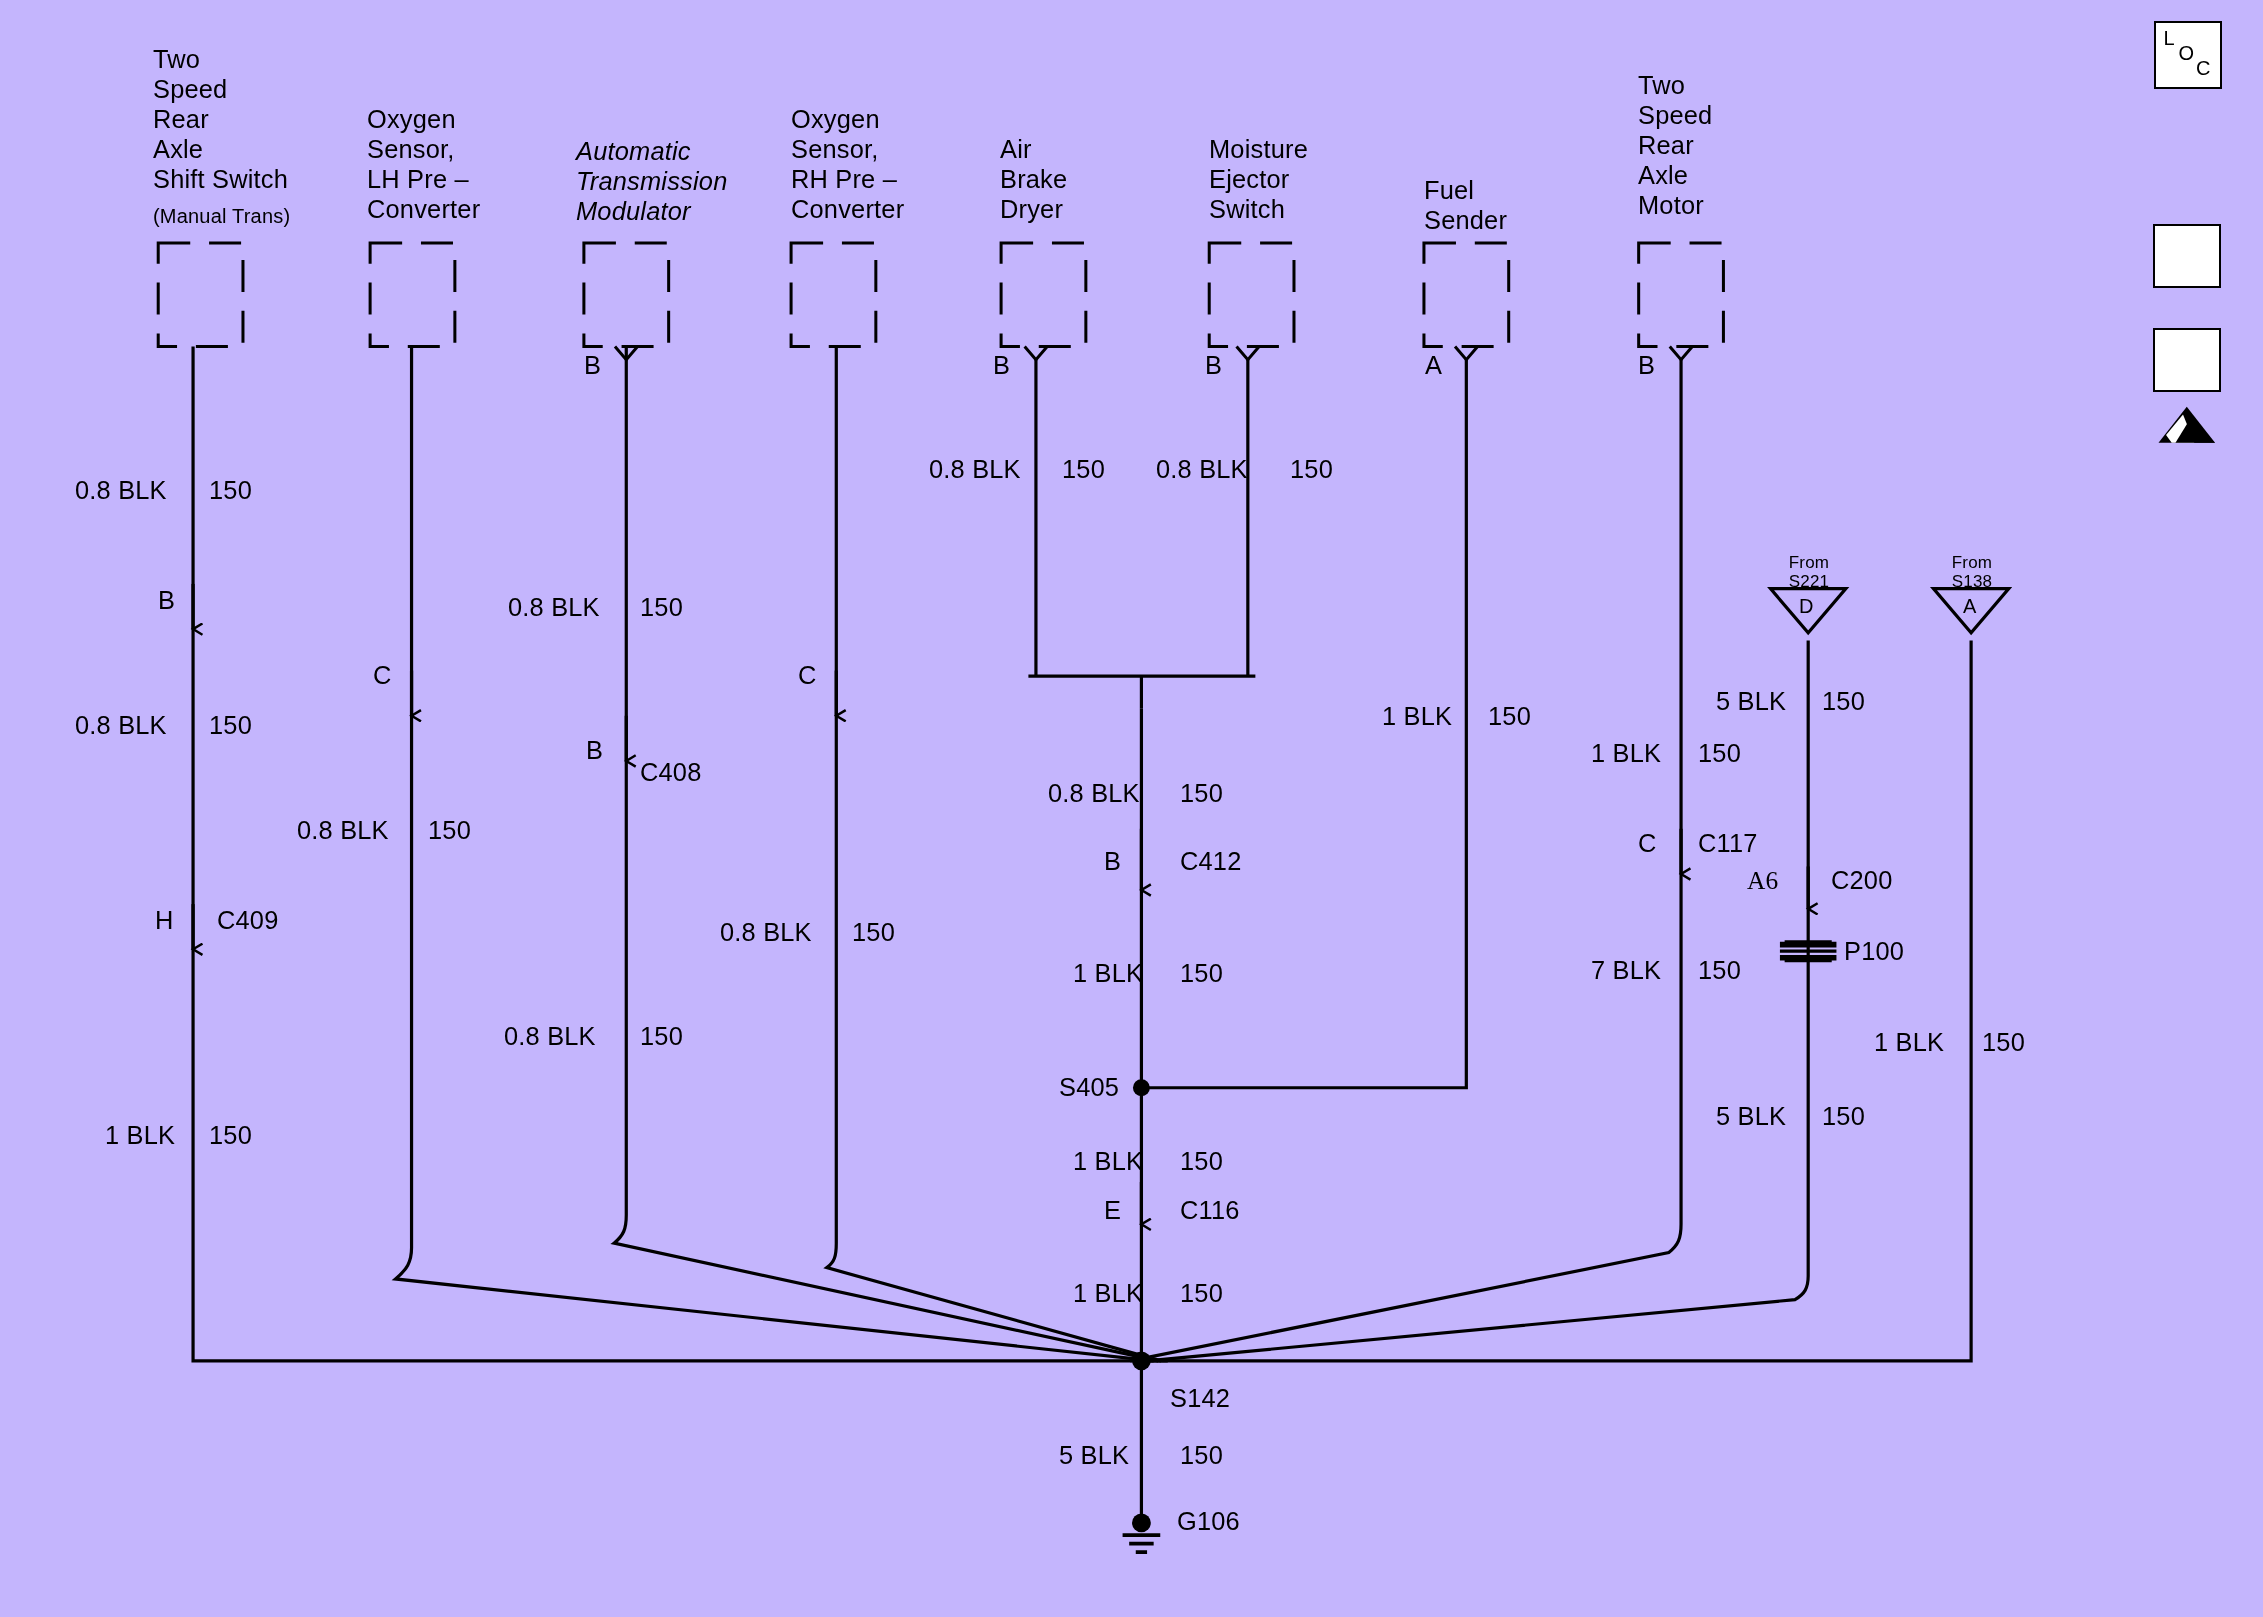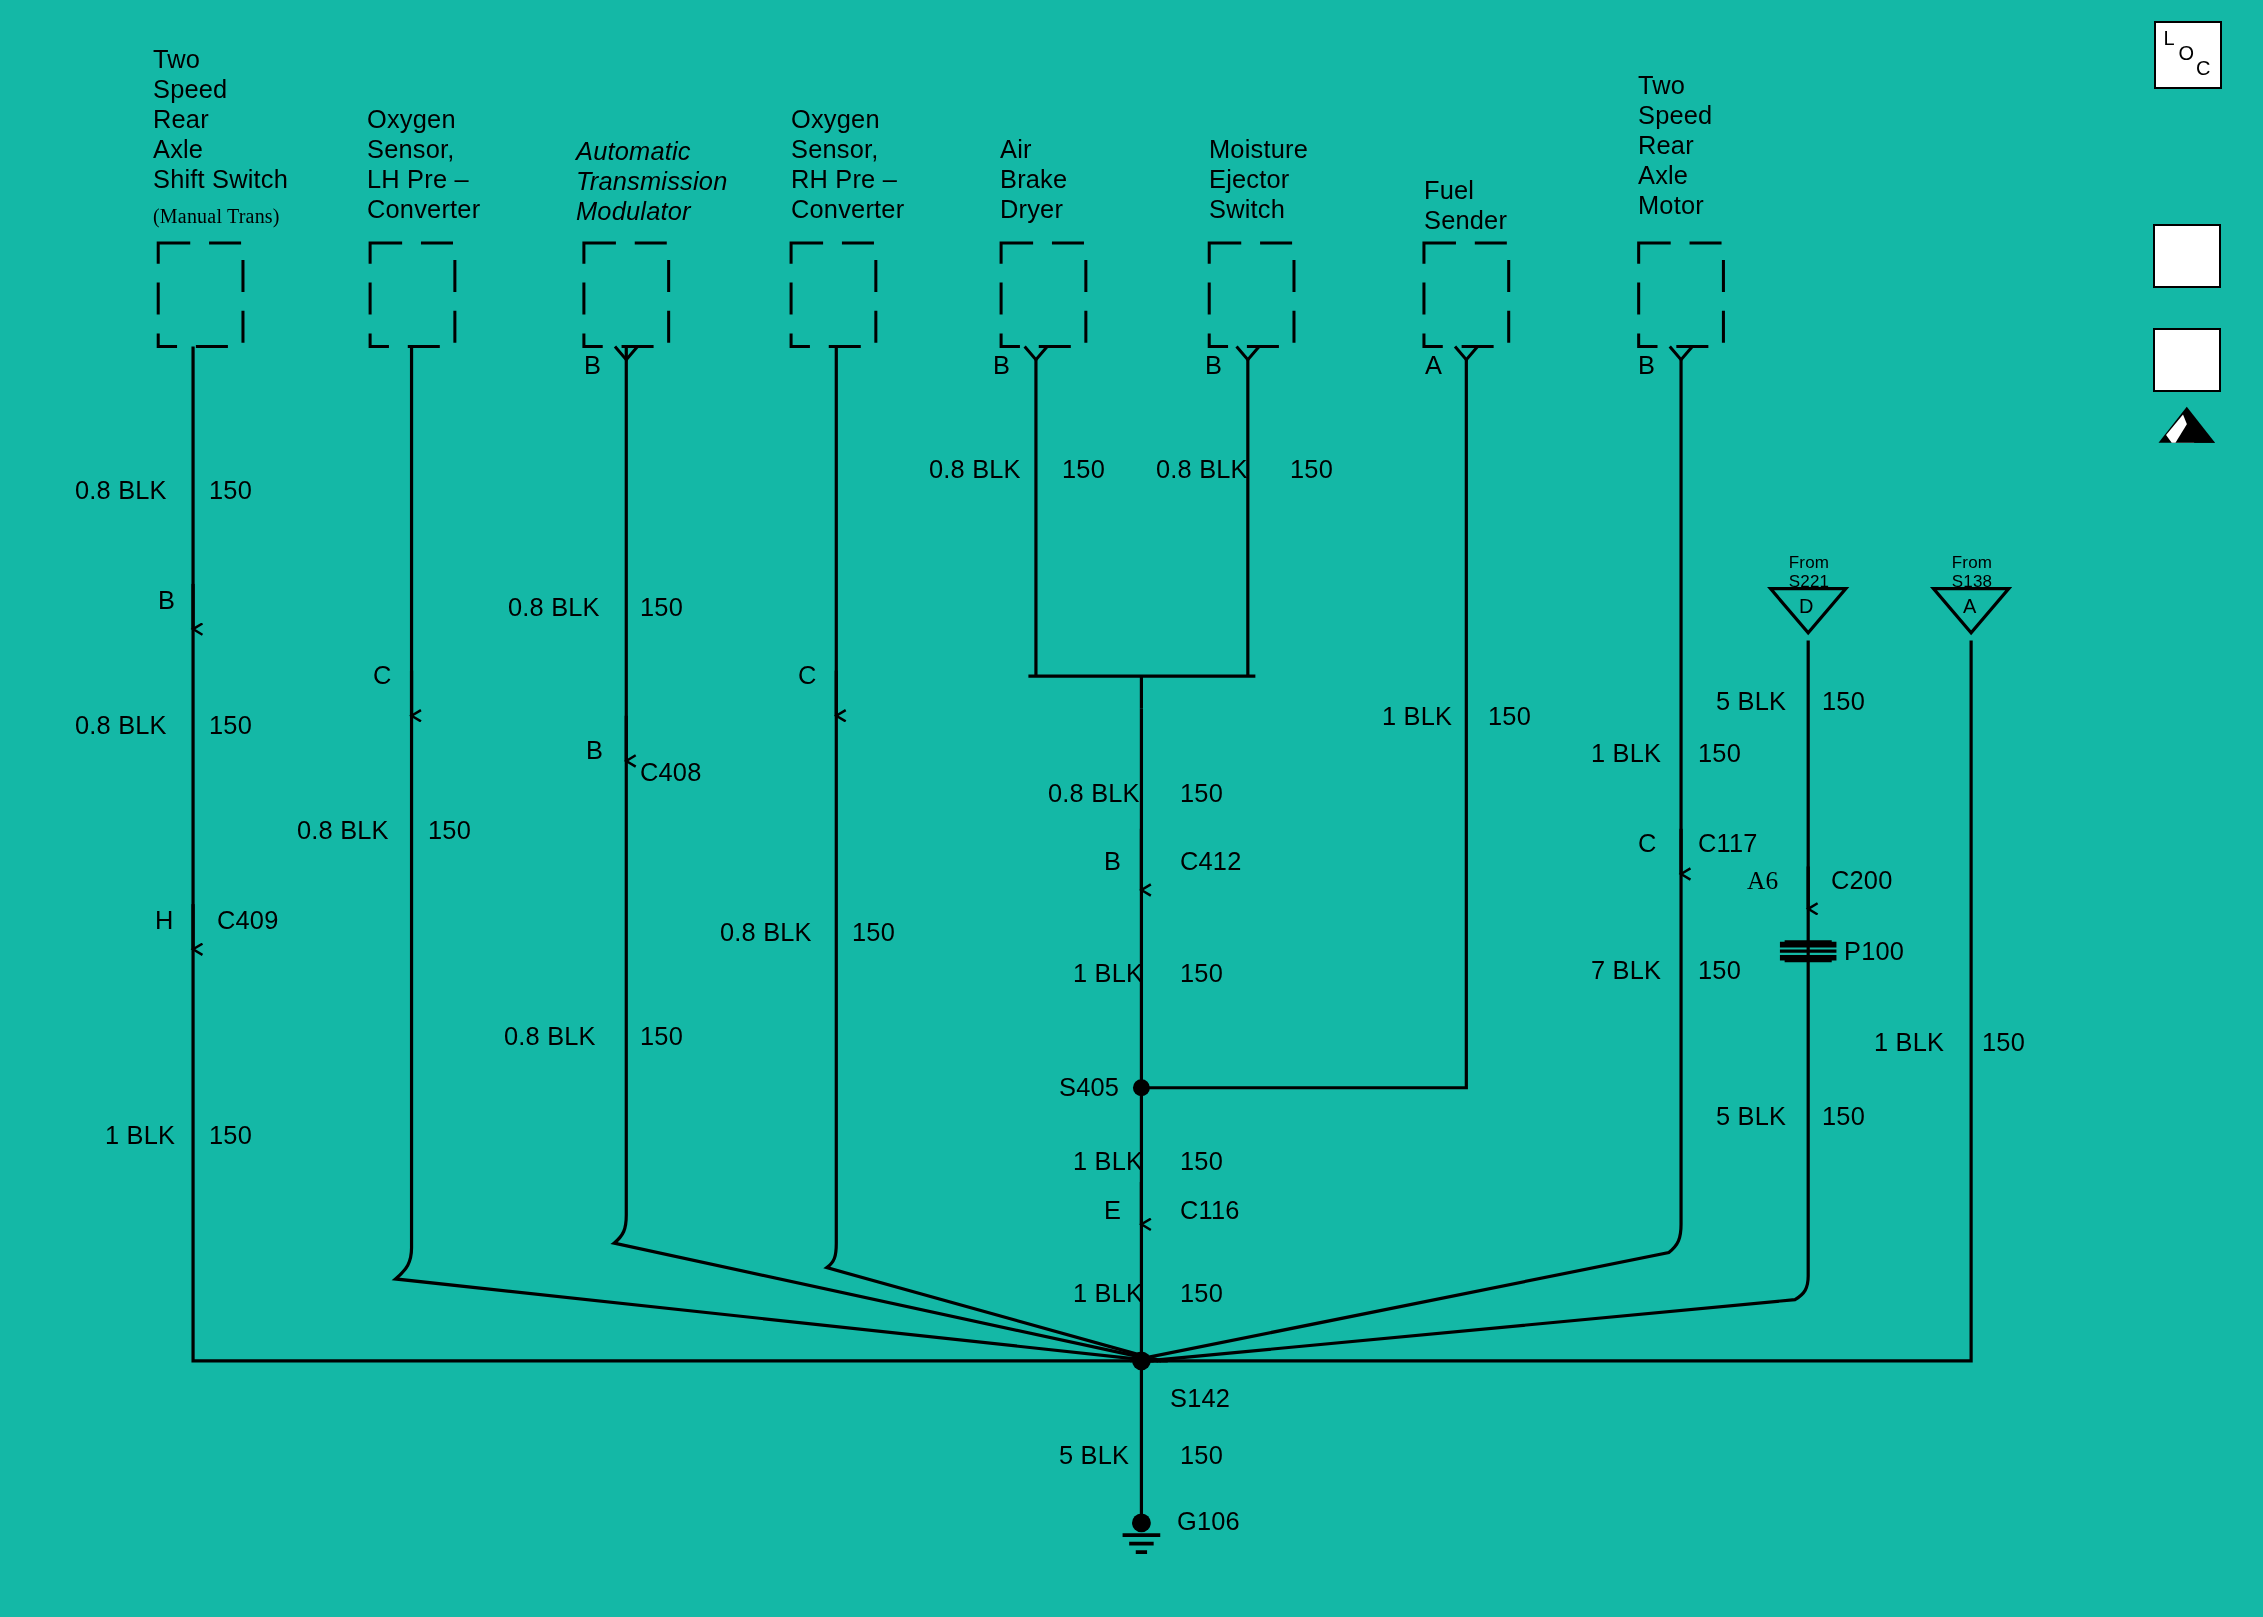--- a/index.html
+++ b/index.html
@@ -8,21 +8,21 @@
     background: #ffffff;
   }
   body {
     font-family: "Liberation Sans", sans-serif;
     color: #000000;
   }
   #sheet {
     position: relative;
     width: 2264px;
     height: 1618px;
-    background: #14b8a6;
+    background: #c4b5fd;
     overflow: hidden;
   }
   #svg-root {
     position: absolute;
     left: 0;
     top: 0;
     width: 2264px;
     height: 1618px;
   }
   .lbl {
@@ -154,21 +154,21 @@
       <path d="M2300 462 L2318 440 L2330 470 L2306 470 Z" fill="#fff"></path>
       <path d="M2310 470 L2326 444 L2352 470 Z" fill="#000"></path>
     </g>
   </svg>
 
   <div class="lbl" style="left:153px; top:45px;">Two
 Speed
 Rear
 Axle
 Shift Switch</div>
-  <div class="lbl small" style="left:153px; top:205px;font-family:Liberation Serif, serif;">(Manual Trans)</div>
+  <div class="lbl small" style="left:153px; top:205px;">(Manual Trans)</div>
 
   <div class="lbl" style="left:367px; top:105px;">Oxygen
 Sensor,
 LH Pre –
 Converter</div>
   <div class="lbl" style="left:576px; top:137px;font-style:italic;">Automatic
 Transmission
 Modulator</div>
   <div class="lbl" style="left:791px; top:105px;">Oxygen
 Sensor,

